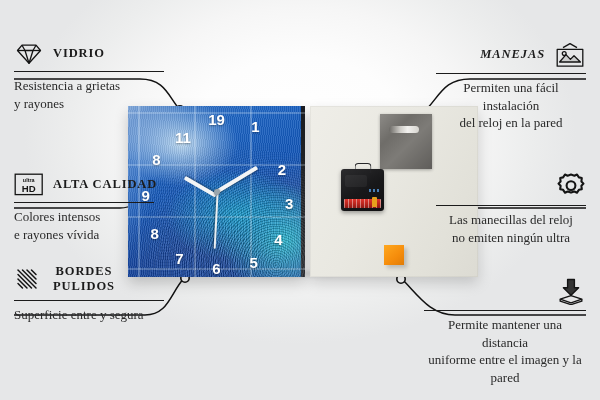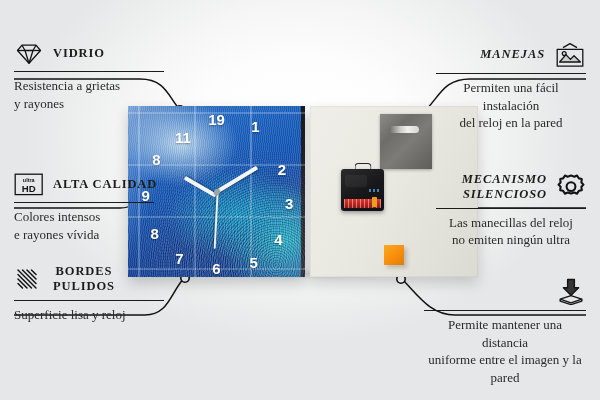--- a/index.html
+++ b/index.html
@@ -245,21 +245,21 @@
             <path d="M4,12 L13,21"></path>
           <path d="M4,16.5 L8.5,21"></path>
         </g>
       </svg>
       <div>
         <div class="cal-title">BORDES</div>
         <div class="cal-title">PULIDOS</div>
       </div>
     </div>
     <div class="cal-rule" style="width:150px;"></div>
-    <div class="cal-desc">Superficie lisa y reloj</div>
+    <div class="cal-desc">Superficie entre y segura</div>
   </div>
 
   <div class="callout right" style="left:436px;top:42px;width:150px;">
     <div class="cal-head">
       <div>
         <div class="cal-title">MANEJAS</div>
       </div>
       <svg class="icon" width="32" height="26" viewBox="0 0 32 26">
         <g fill="none" stroke="#141414" stroke-width="1.3" stroke-linejoin="round">
           <path d="M9,5.6 L16,1.6 L23,5.6"></path>
@@ -269,24 +269,20 @@
         </g>
       </svg>
     </div>
     <div class="cal-rule" style="width:150px;"></div>
     <div class="cal-desc">Permiten una fácil instalación
 del reloj en la pared</div>
   </div>
 
   <div class="callout right" style="left:436px;top:172px;width:150px;">
     <div class="cal-head">
-      <div>
-        <div class="cal-title">MECANISMO</div>
-        <div class="cal-title">SILENCIOSO</div>
-      </div>
       <svg class="icon" width="30" height="28" viewBox="0 0 30 28">
         <g fill="none" stroke="#141414" stroke-width="2.1" stroke-linejoin="round" stroke-linecap="round">
           <path d="M15,2.6 l3.4,1.1 2.6,-1.2 1.9,2.9 2.9,0.6 -0.4,3.4 2.1,2.2 -2.1,2.2 0.4,3.4 -2.9,0.6 -1.9,2.9 -2.6,-1.2 -3.4,1.1 -3.4,-1.1 -2.6,1.2 -1.9,-2.9 -2.9,-0.6 0.4,-3.4 -2.1,-2.2 2.1,-2.2 -0.4,-3.4 2.9,-0.6 1.9,-2.9 2.6,1.2 Z"></path>
           <circle cx="15" cy="13.6" r="4.4"></circle>
         </g>
       </svg>
     </div>
     <div class="cal-rule" style="width:150px;"></div>
     <div class="cal-desc">Las manecillas del reloj
 no emiten ningún ultra</div>

